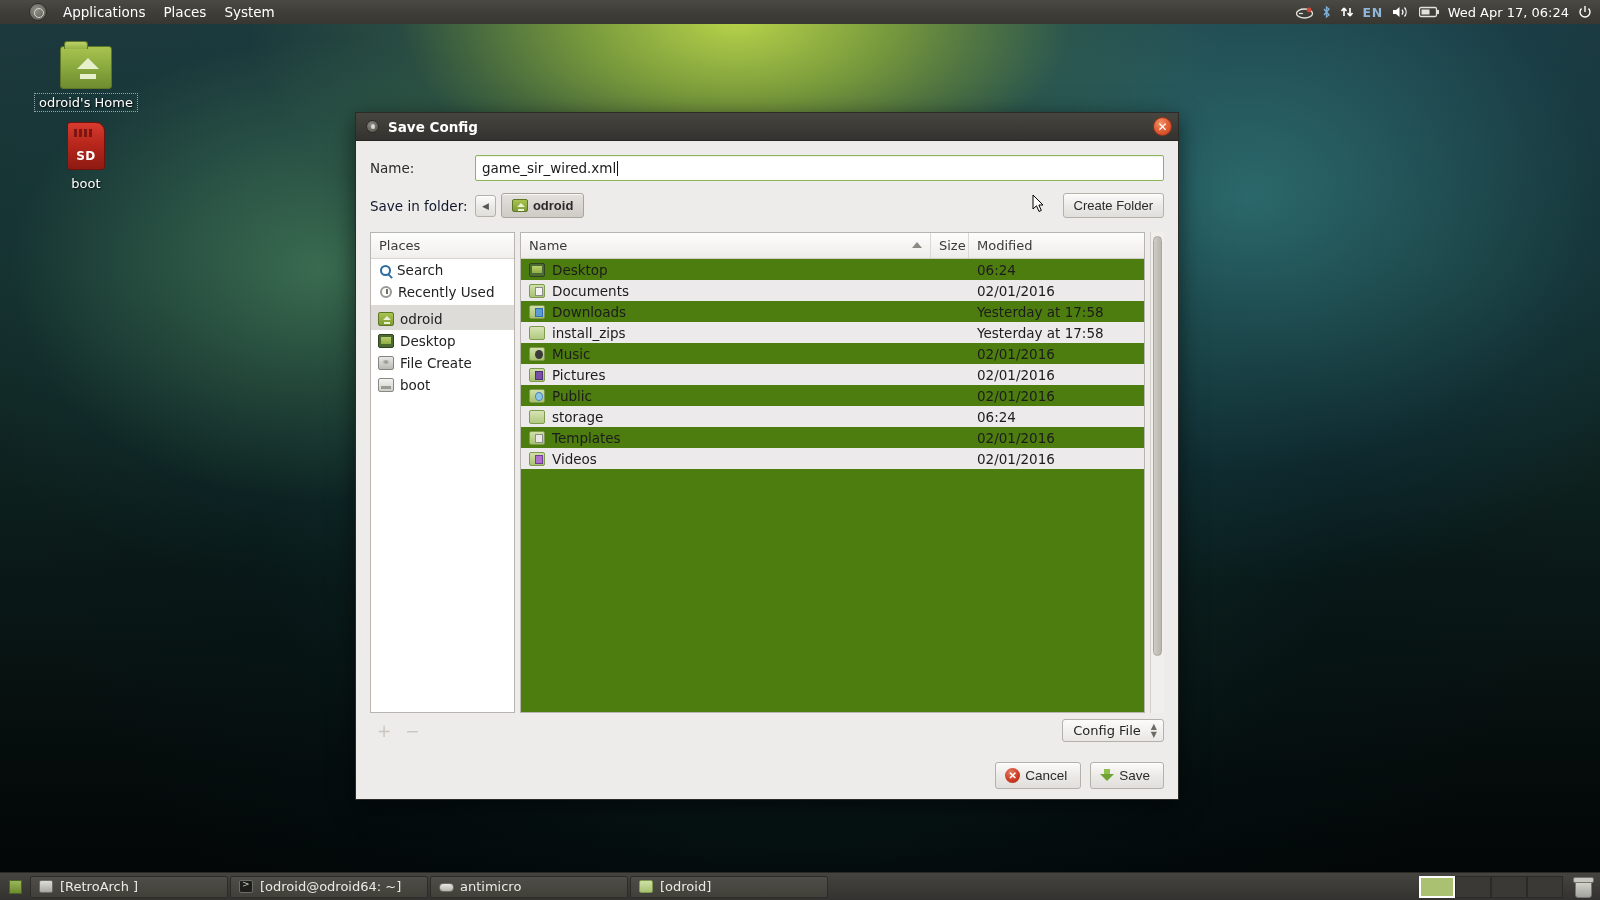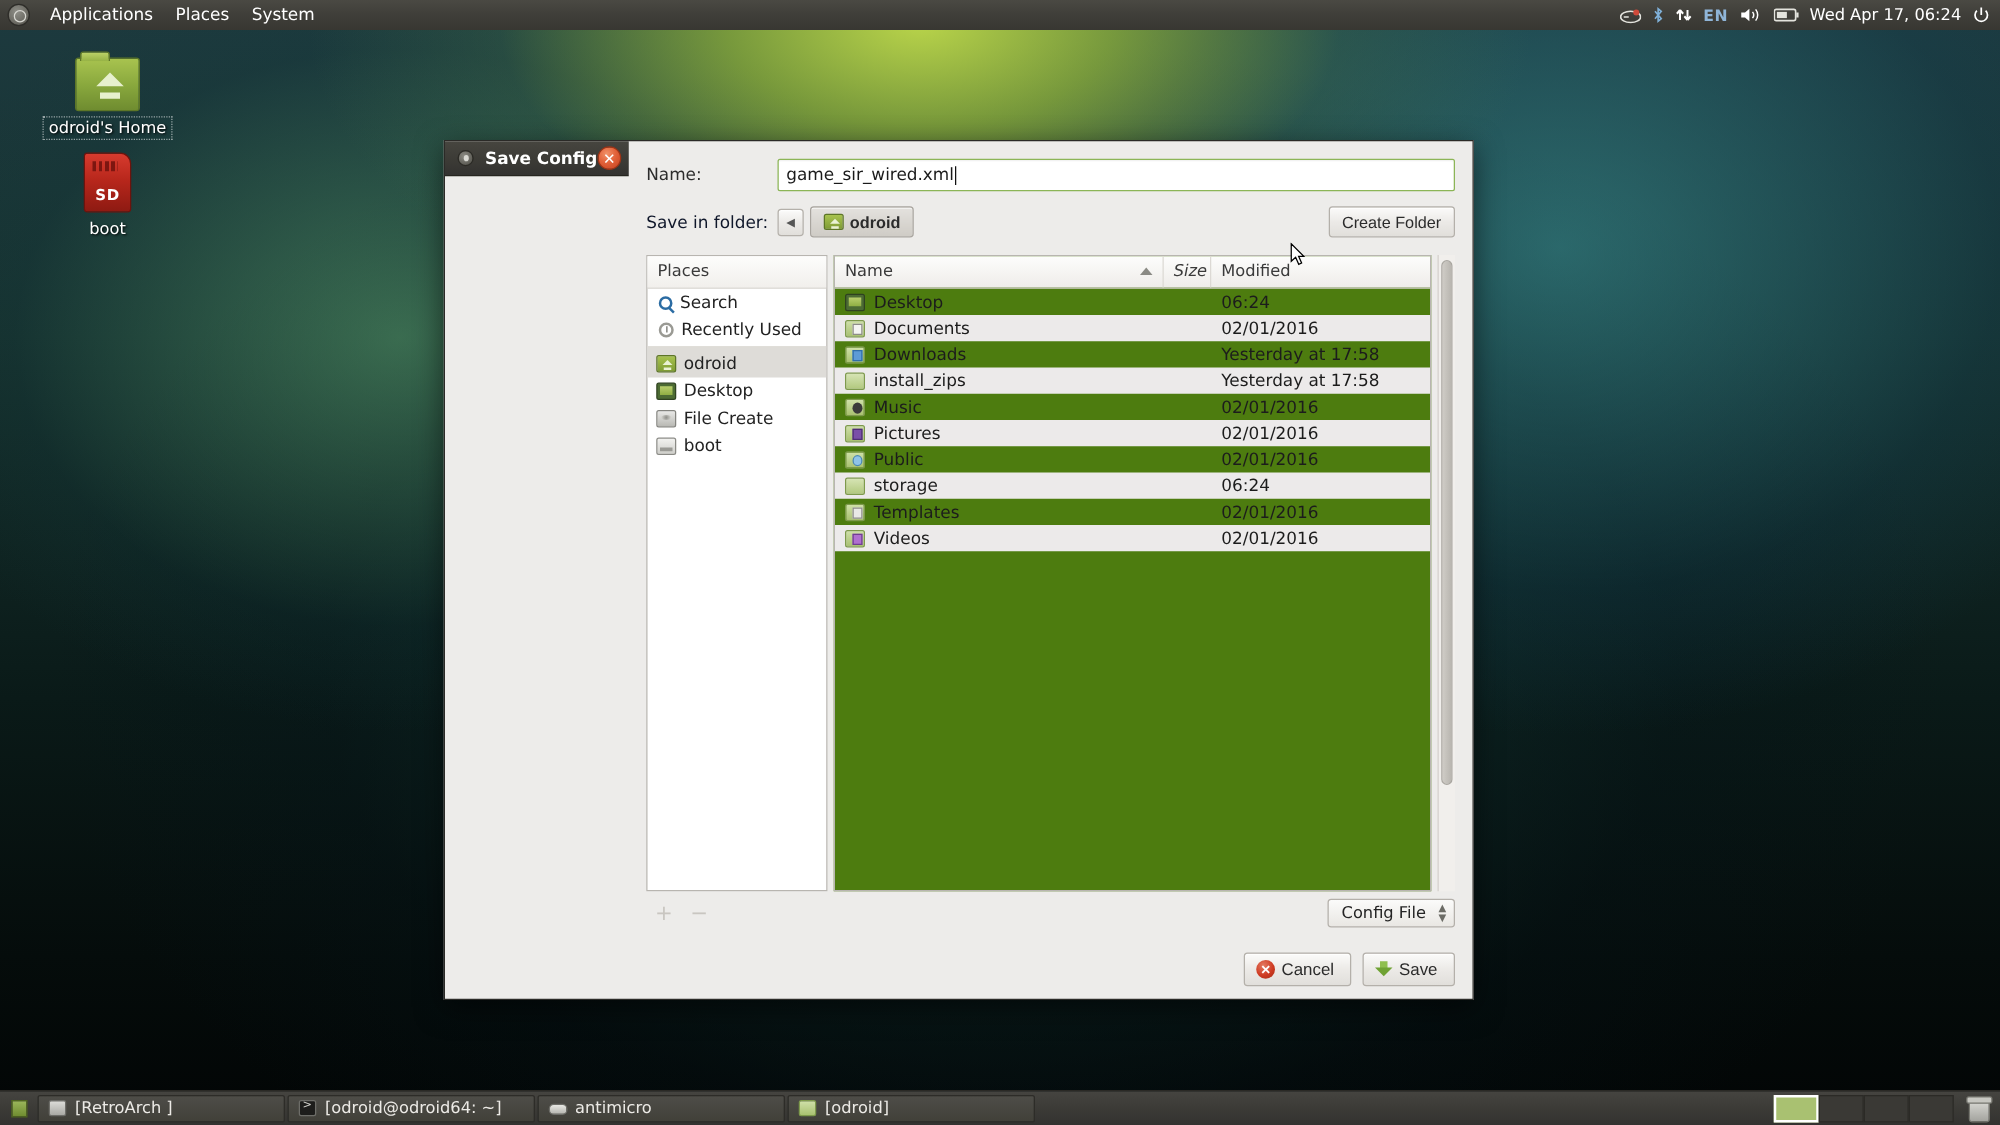--- a/index.html
+++ b/index.html
@@ -14,21 +14,21 @@
       radial-gradient(ellipse 560px 420px at 20% 30%, rgba(90,160,110,0.55) 0%, rgba(20,60,60,0.2) 55%, rgba(0,0,0,0) 75%),
       radial-gradient(ellipse 640px 500px at 78% 22%, rgba(60,150,155,0.55) 0%, rgba(20,70,90,0.25) 55%, rgba(0,0,0,0) 78%),
       radial-gradient(ellipse 900px 600px at 50% 60%, rgba(25,70,65,0.5) 0%, rgba(5,20,25,0.3) 60%, rgba(0,0,0,0) 85%),
       linear-gradient(180deg, #1d3a3f 0%, #16312f 30%, #0a1a18 62%, #050c0b 85%, #020505 100%);
   }
 
   
   .top-panel {
     position: absolute; left: 0; top: 0; width: 1600px; height: 24px;
     background: linear-gradient(180deg, #4a4943 0%, #3f3e39 50%, #383732 100%);
-    display: flex; align-items: center; color: #ffffff; font-size: 13px;
+    display: flex; align-items: center; color: #ffffff; font-size: 13px; padding-left: 23px;
   }
   .ubuntu-logo {
     width: 18px; height: 18px; border-radius: 50%; margin: 0 7px 0 6px;
     background: radial-gradient(circle at 40% 35%, #8f8f88 0%, #6c6b64 60%, #4a4943 100%);
     border: 1px solid #2e2d29; position: relative; flex: none;
   }
   .ubuntu-logo::after {
     content: ""; position: absolute; left: 4px; top: 4px; width: 8px; height: 8px;
     border-radius: 50%; border: 1.5px solid #d8d8d2;
   }
@@ -69,21 +69,21 @@
   }
   .sd-card .sd-txt { position: absolute; left: 0; right: 0; bottom: 6px; font-size: 12px; letter-spacing: .5px; }
   .sd-card .sd-bars { position: absolute; left: 6px; top: 6px; width: 20px; height: 8px;
     background: repeating-linear-gradient(90deg, #7d1610 0 3px, transparent 3px 5px); }
 
   
   .dialog {
     position: absolute; left: 355px; top: 112px; width: 824px; height: 688px;
     background: #edecea; border: 1px solid #2b2a27;
     box-shadow: 0 6px 22px rgba(0,0,0,.55);
-    display: flex; flex-direction: row;
+    display: flex; flex-direction: column;
   }
   .titlebar {
     height: 28px; background: linear-gradient(180deg, #46453f 0%, #3c3b36 55%, #333230 100%);
     display: flex; align-items: center; padding: 0 6px 0 10px; color: #fff;
     border-bottom: 1px solid #26251f; flex: none;
   }
   .title-dot {
     width: 13px; height: 13px; border-radius: 50%; flex: none; margin-right: 9px;
     background: radial-gradient(circle at 40% 35%, #8d8c85 0%, #5f5e57 70%, #45443e 100%);
     border: 1px solid #2b2a25; position: relative;
@@ -165,21 +165,21 @@
 
   .filelist {
     flex: 1; background: #4d7c0f; border: 1px solid #b8b5b0; display: flex; flex-direction: column; min-width: 0;
   }
   .fl-head {
     display: flex; background: linear-gradient(180deg,#fdfdfc,#eeece9); border-bottom: 1px solid #cfccc7;
     font-size: 13px; color: #3a3a3a; flex: none;
   }
   .fl-head > div { padding: 5px 8px; border-right: 1px solid #dcd9d4; position: relative; }
   .col-name { flex: 1; min-width: 0; }
-  .col-size { width: 38px; text-align: right; font-style: italic; }
+  .col-size { width: 38px; text-align: right; }
   .col-mod { width: 175px; border-right: none !important; }
   .sort-caret { position: absolute; right: 8px; top: 9px; width: 0; height: 0;
     border-left: 5px solid transparent; border-right: 5px solid transparent; border-bottom: 6px solid #8a8a84; }
   .fl-rows { flex: 1; overflow: hidden; position: relative; }
   .frow { display: flex; font-size: 13.5px; color: #1c1c1c; }
   .frow:nth-child(even) { background: #eceaea; }
   .frow > div { padding: 2.5px 8px; white-space: nowrap; overflow: hidden; }
   .fr-name { flex: 1; display: flex; align-items: center; gap: 7px; min-width: 0; }
   .fr-size { width: 38px; }
   .fr-mod { width: 175px; }

